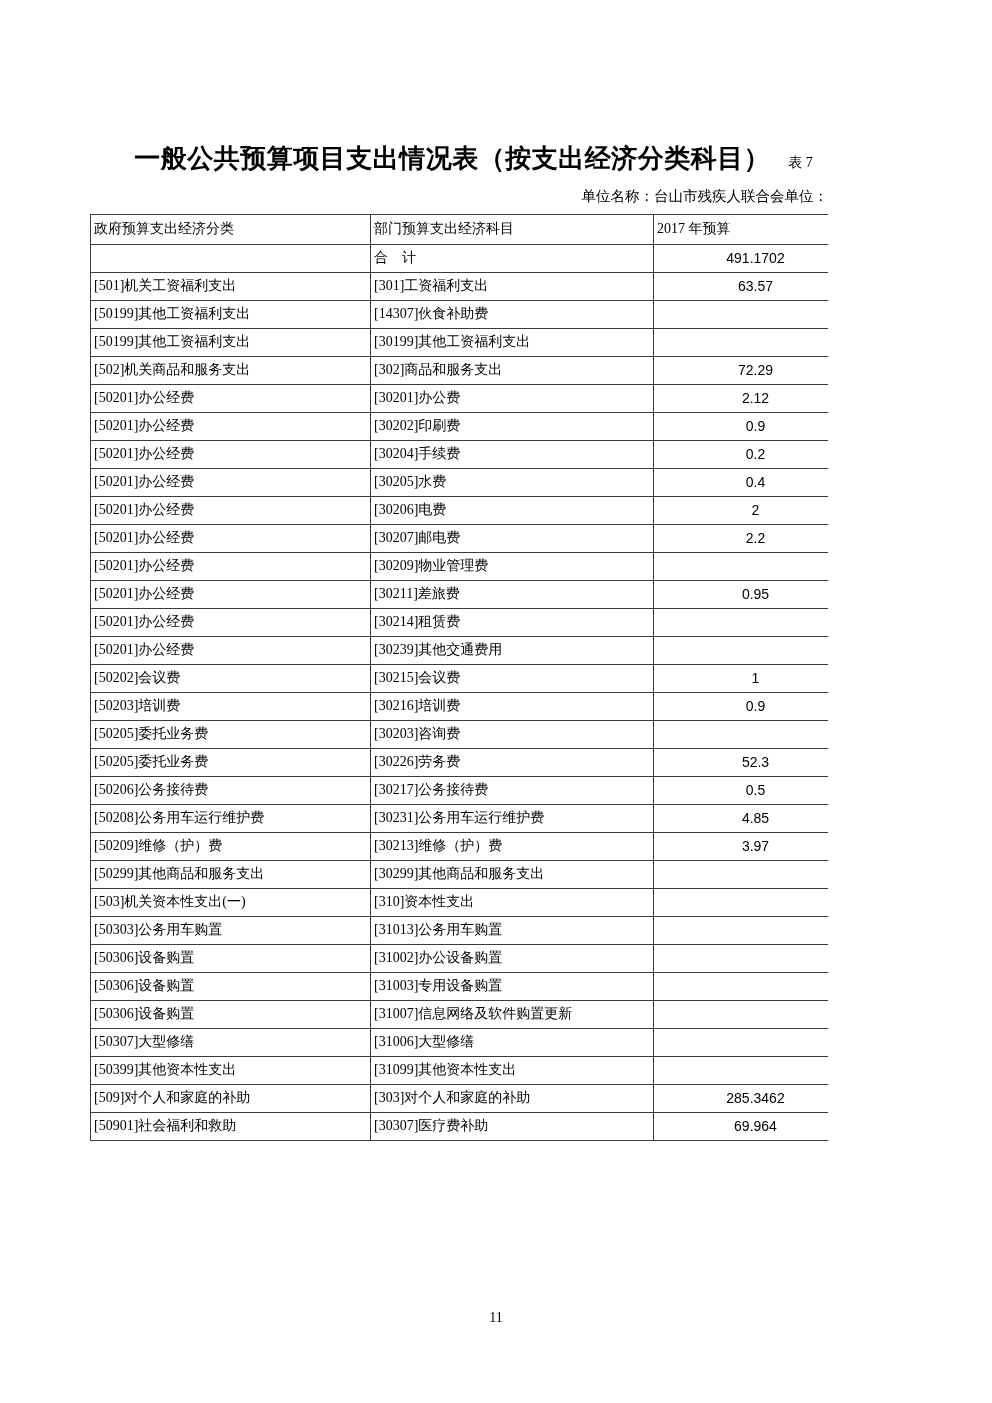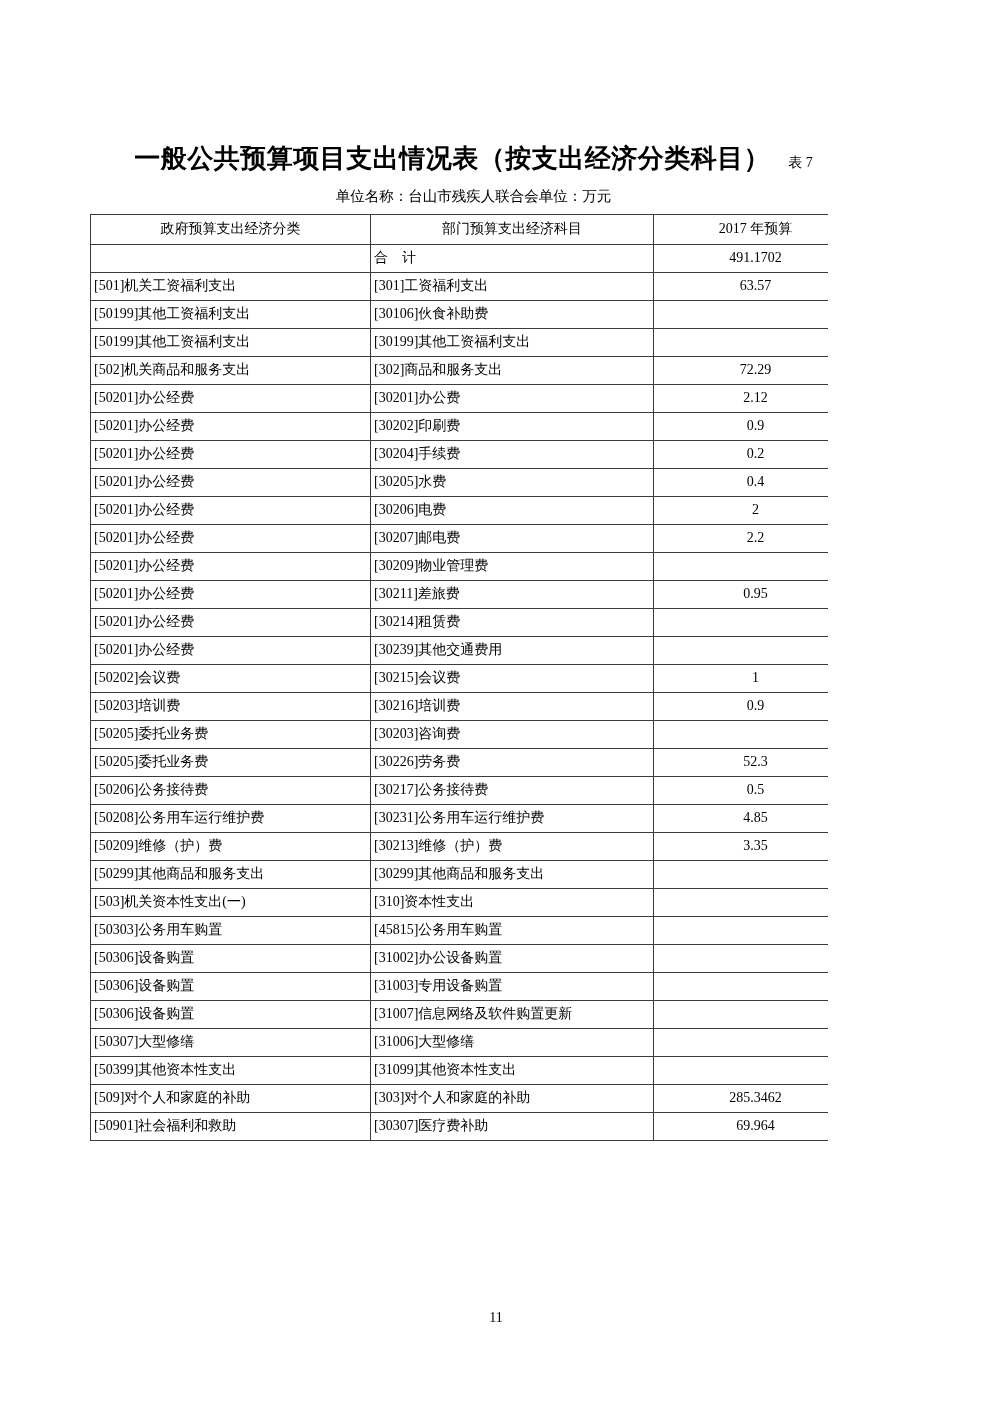--- a/index.html
+++ b/index.html
@@ -38,21 +38,21 @@
     font-weight: bold;
     letter-spacing: 0.5px;
     line-height: 1.15;
   }
   .table-no {
     font-size: 14px;
     line-height: 1;
   }
   .meta-row {
     display: flex;
-    justify-content: center;
+    justify-content: flex-end;
     align-items: flex-end;
     margin-top: 15px;
     font-size: 14.5px;
     line-height: 1.1;
   }
   table.budget {
     border-collapse: collapse;
     table-layout: fixed;
     width: 767px;
     margin-top: 9px;
@@ -67,27 +67,27 @@
     font-weight: normal;
     padding: 0 3px;
     height: 28px;
     line-height: 1.05;
     vertical-align: middle;
     overflow: hidden;
     white-space: nowrap;
   }
   table.budget th {
     height: 30px;
-    text-align: center;
+    text-align: left;
   }
   td.center { text-align: left; }
   td.indent { padding-left: 16px; }
   td.num {
     text-align: center;
-    font-family: Liberation Serif, serif;
+    font-family: Liberation Sans, sans-serif;
   }
   .page-number {
     position: absolute;
     left: 0;
     top: 1294px;
     width: 992px;
     text-align: center;
     font-size: 14px;
   }
 </style>
@@ -126,21 +126,21 @@
           <td class="center">合　计</td>
           <td class="num">491.1702</td>
         </tr>
       <tr>
     <td>[501]机关工资福利支出</td>
     <td>[301]工资福利支出</td>
     <td class="num">63.57</td>
   </tr>
           <tr>
     <td class="indent">[50199]其他工资福利支出</td>
-    <td class="indent">[30106]伙食补助费</td>
+    <td class="indent">[14307]伙食补助费</td>
     <td class="num"></td>
   </tr>
           <tr>
     <td class="indent">[50199]其他工资福利支出</td>
     <td class="indent">[30199]其他工资福利支出</td>
     <td class="num"></td>
   </tr>
           <tr>
     <td>[502]机关商品和服务支出</td>
     <td>[302]商品和服务支出</td>
@@ -222,35 +222,35 @@
     <td class="num">0.5</td>
   </tr>
           <tr>
     <td class="indent">[50208]公务用车运行维护费</td>
     <td class="indent">[30231]公务用车运行维护费</td>
     <td class="num">4.85</td>
   </tr>
           <tr>
     <td class="indent">[50209]维修（护）费</td>
     <td class="indent">[30213]维修（护）费</td>
-    <td class="num">3.35</td>
+    <td class="num">3.97</td>
   </tr>
           <tr>
     <td class="indent">[50299]其他商品和服务支出</td>
     <td class="indent">[30299]其他商品和服务支出</td>
     <td class="num"></td>
   </tr>
           <tr>
     <td>[503]机关资本性支出(一)</td>
     <td>[310]资本性支出</td>
     <td class="num"></td>
   </tr>
           <tr>
     <td class="indent">[50303]公务用车购置</td>
-    <td class="indent">[45815]公务用车购置</td>
+    <td class="indent">[31013]公务用车购置</td>
     <td class="num"></td>
   </tr>
           <tr>
     <td class="indent">[50306]设备购置</td>
     <td class="indent">[31002]办公设备购置</td>
     <td class="num"></td>
   </tr>
           <tr>
     <td class="indent">[50306]设备购置</td>
     <td class="indent">[31003]专用设备购置</td>

